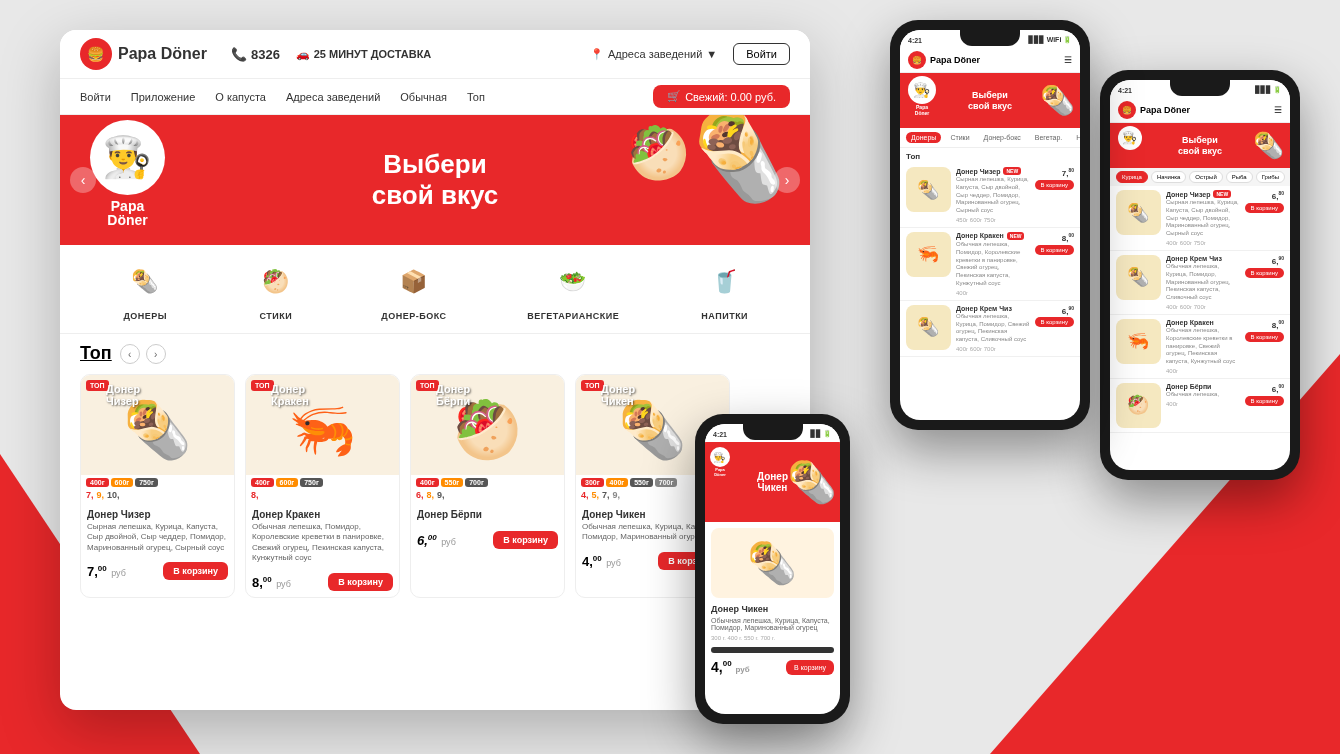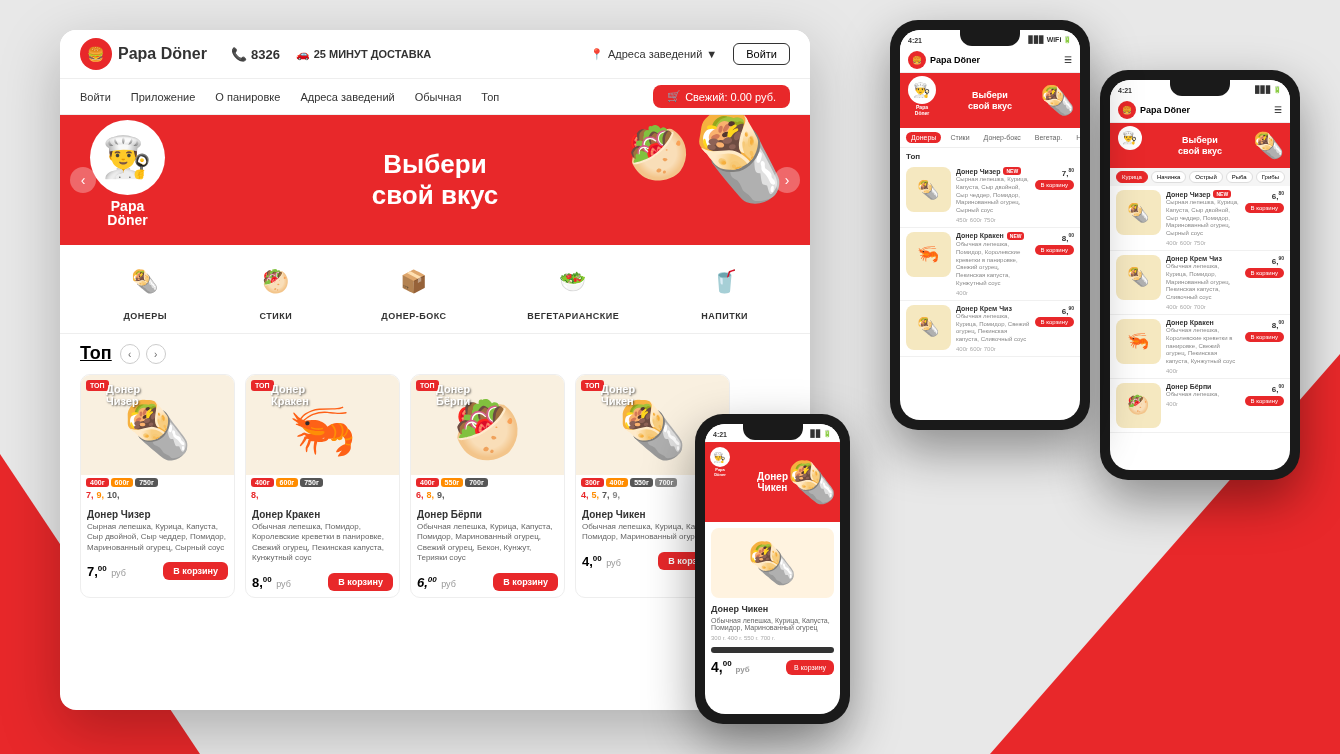--- a/index.html
+++ b/index.html
@@ -507,21 +507,21 @@
       <span>📍</span>
       <span>Адреса заведений</span>
       <span>▼</span>
     </div>
     <button class="btn-login">Войти</button>
   </div>
 
   <div class="desktop-nav">
     <a href="#">Войти</a>
     <a href="#">Приложение</a>
-    <a href="#">О панировке</a>
+    <a href="#">О капуста</a>
     <a href="#">Адреса заведений</a>
     <a href="#">Обычная</a>
     <a href="#">Топ</a>
     <button class="cart-btn">
       <span>🛒</span>
       <span>Свежий: 0.00 руб.</span>
     </button>
   </div>
 
   <div class="hero-banner">
@@ -653,21 +653,20 @@
         <span class="spb spb-orange">550г</span>
         <span class="spb spb-dark">700г</span>
       </div>
       <div style="display:flex;gap:3px;padding:0 5px 4px;">
         <span style="font-size:9px;font-weight:bold;color:#e8282a;">6,</span>
         <span style="font-size:9px;font-weight:bold;color:#ff8c00;">8,</span>
         <span style="font-size:9px;font-weight:bold;color:#555;">9,</span>
       </div>
       <div class="product-info">
         <div class="product-title">Донер Бёрпи</div>
-        <div class="product-desc">Обычная лепешка, Курица, Капуста, Помидор, Маринованный огурец, Свежий огурец, Бекон, Кунжут, Терияки соус</div>
       </div>
       <div class="price-row">
         <div>
           <span style="font-size:13px;font-weight:900;font-style:italic;">6,<sup style="font-size:8px;">00</sup></span>
           <span style="font-size:9px;color:#999;"> руб</span>
         </div>
         <button class="btn-add-cart">В корзину</button>
       </div>
     </div>
 

